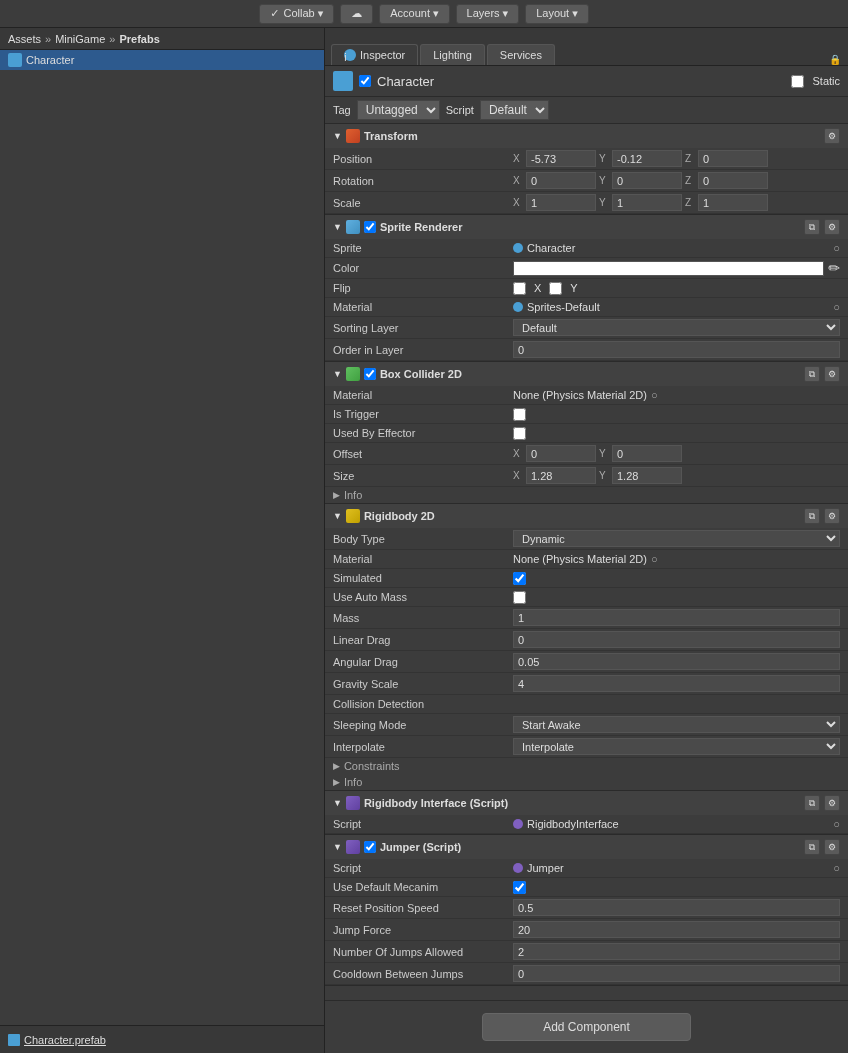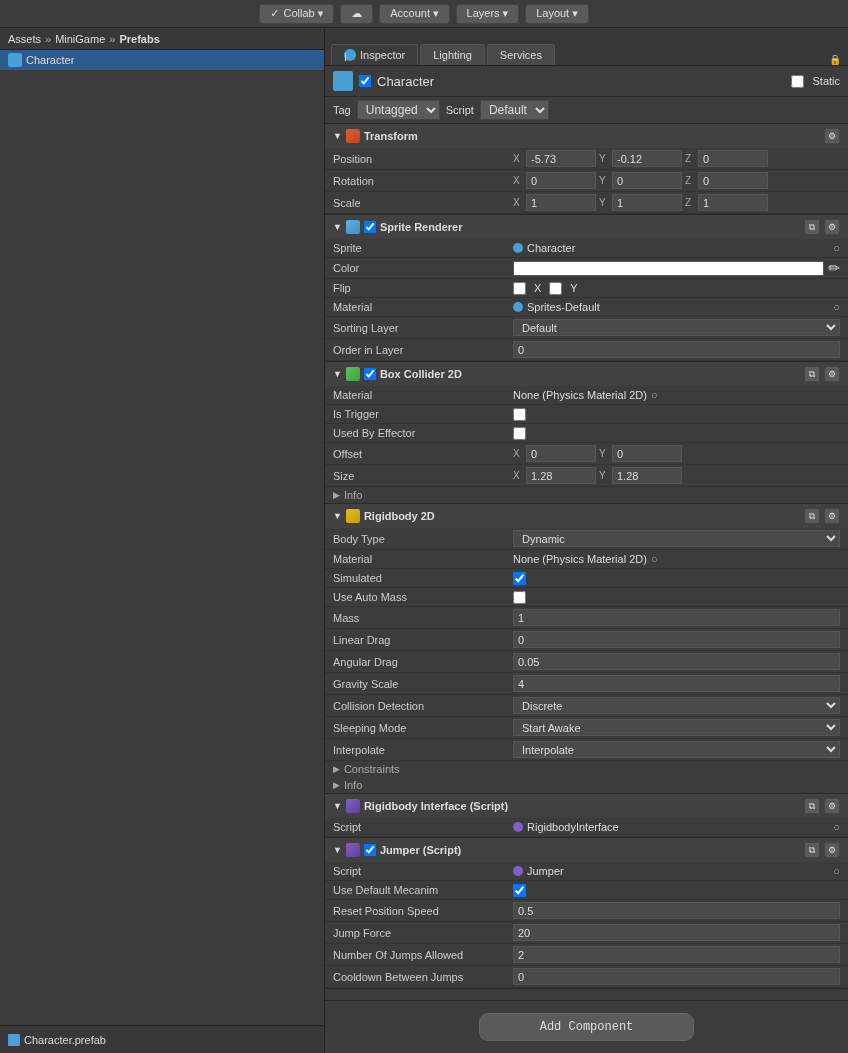--- a/index.html
+++ b/index.html
@@ -14,21 +14,21 @@
 
     
     .left-panel { width: 325px; background: #3c3c3c; border-right: 1px solid #222; display: flex; flex-direction: column; text-align: center; }
     .breadcrumb { height: 22px; background: #383838; border-bottom: 1px solid #222; display: flex; align-items: center; padding: 0 8px; gap: 4px; font-size: 11px; flex-shrink: 0; }
     .breadcrumb-sep { color: #aaa; }
     .breadcrumb-bold { font-weight: bold; }
     .file-tree { flex: 1; background: #3c3c3c; }
     .tree-item { display: flex; align-items: center; padding: 3px 8px; gap: 4px; cursor: pointer; }
     .tree-item.selected { background: #2d5a8e; }
     .tree-icon { width: 14px; height: 14px; background: #4a9fd4; border-radius: 2px; display: inline-block; flex-shrink: 0; }
-    .bottom-bar { height: 28px; background: #383838; border-top: 1px solid #222; display: flex; align-items: center; padding: 0 8px; flex-shrink: 0; }
+    .bottom-bar { height: 28px; background: #383838; border-top: 1px solid #222; display: flex; align-items: center; padding: 0 8px; flex-shrink: 0; text-decoration: underline; }
     .prefab-label { display: flex; align-items: center; gap: 4px; font-size: 11px; }
     .prefab-cube { width: 12px; height: 12px; background: #4a9fd4; border-radius: 1px; }
 
     
     .right-panel { flex: 1; background: #3c3c3c; display: flex; flex-direction: column; overflow: hidden; }
 
     
     .inspector-tabs { height: 38px; background: #383838; border-bottom: 1px solid #222; display: flex; align-items: flex-end; padding: 0 6px; flex-shrink: 0; }
     .tab { padding: 4px 12px; font-size: 11px; cursor: pointer; border-radius: 3px 3px 0 0; margin-right: 2px; background: #4a4a4a; border: 1px solid #555; border-bottom: none; display: flex; align-items: center; gap: 4px; }
     .tab.active { background: #3c3c3c; }
@@ -75,21 +75,21 @@
     .xyz-input { background: #4a4a4a; border: 1px solid #555; color: #ddd; padding: 1px 4px; font-size: 11px; height: 17px; width: 70px; }
     .color-swatch { background: white; border: 1px solid #555; height: 15px; flex: 1; }
     .color-picker-icon { cursor: pointer; font-size: 14px; }
 
     
     .fold-row { display: flex; align-items: center; padding: 2px 8px; color: #aaa; font-size: 11px; cursor: pointer; gap: 4px; }
     .fold-arrow { font-size: 9px; }
 
     
     .add-comp-container { padding: 12px; display: flex; justify-content: center; background: #3c3c3c; border-top: 1px solid #2a2a2a; flex-shrink: 0; }
-    .add-comp-btn { background: #5a5a5a; border: 1px solid #666; color: #ddd; padding: 6px 60px; font-size: 12px; cursor: pointer; border-radius: 9px; font-family: Liberation Mono, monospace; }
+    .add-comp-btn { background: #5a5a5a; border: 1px solid #666; color: #ddd; padding: 6px 60px; font-size: 12px; cursor: pointer; border-radius: 4px; }
     .script-ref { display: flex; align-items: center; gap: 4px; flex: 1; }
     .script-dot { width: 10px; height: 10px; background: #8060c0; border-radius: 50%; flex-shrink: 0; }
 
     .tab-icons { display: flex; align-items: center; gap: 2px; margin-left: auto; }
     .info-icon { font-size: 10px; color: #888; }
 
     .flip-group { display: flex; align-items: center; gap: 8px; }
   </style>
 </head>
 <body>
@@ -394,25 +394,20 @@
           </div>
         </div>
         <div class="prop-row">
           <span class="prop-label">Gravity Scale</span>
           <div class="prop-value">
             <input class="prop-input wide" type="text" value="4" style="">
           </div>
         </div>
         <div class="prop-row">
           <span class="prop-label">Collision Detection</span>
-          <div class="prop-value">
-            <select class="prop-select">
-              <option value="Discrete">Discrete</option>
-            </select>
-          </div>
         </div>
         <div class="prop-row">
           <span class="prop-label">Sleeping Mode</span>
           <div class="prop-value">
             <select class="prop-select">
               <option value="Start Awake">Start Awake</option>
             </select>
           </div>
         </div>
         <div class="prop-row">

